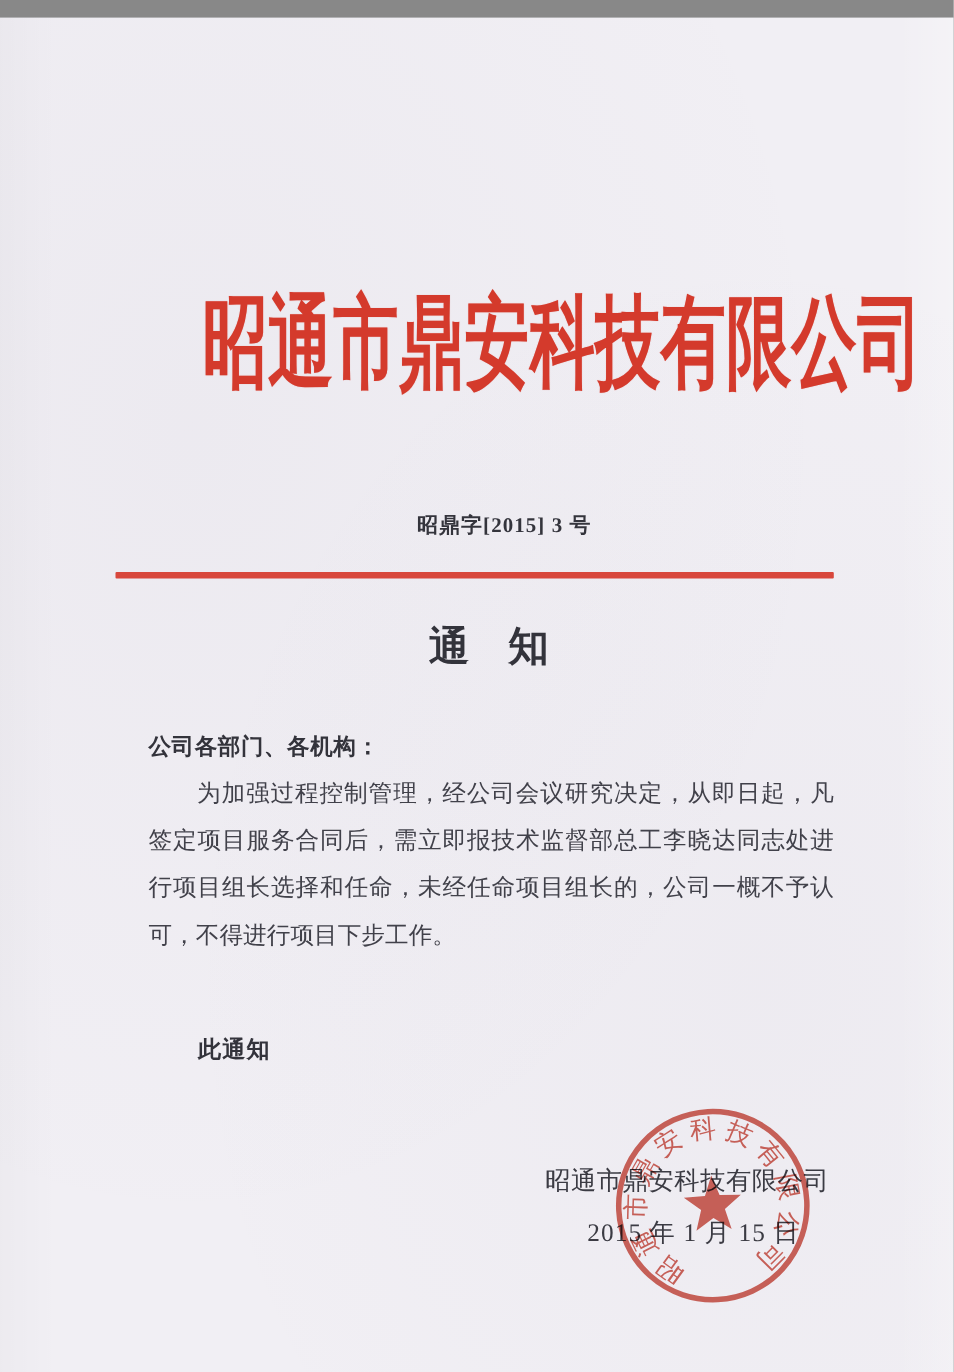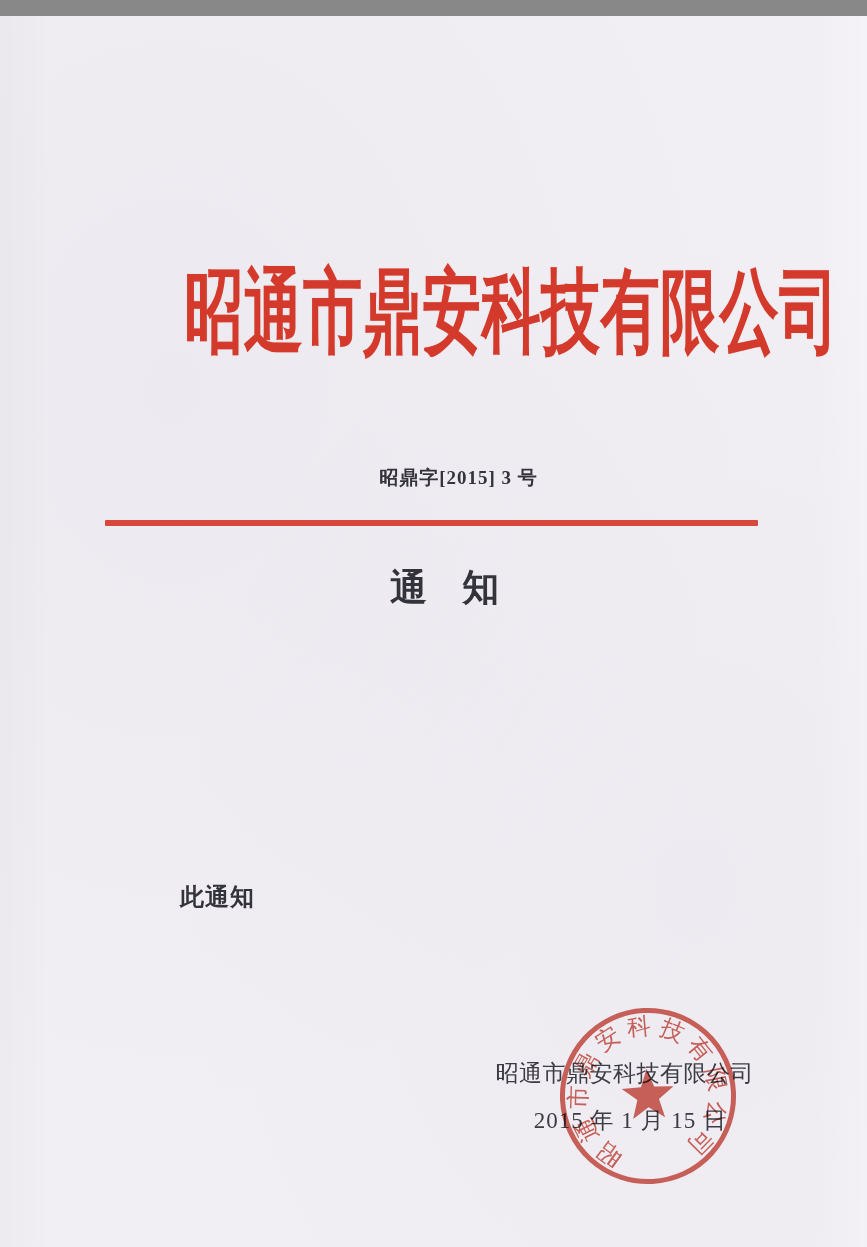--- a/index.html
+++ b/index.html
@@ -89,24 +89,24 @@
     text-align-last: justify;
     white-space: nowrap;
   }
   .body-line.first { text-indent: 44px; }
   .body-line.last {
     text-align: left;
     text-align-last: left;
   }
 
   .closing {
-    top: 865px; left: 180px;
+    top: 924px; left: 180px;
     font-family: "Liberation Sans", "DejaVu Sans", sans-serif;
     font-weight: 700;
-    font-size: 24px;
+    font-size: 21px;
     color: #33333b;
     letter-spacing: 1px;
   }
 
   .signature {
     top: 1042px; right: 113px;
     font-size: 23px;
     letter-spacing: 0.5px;
     color: #3b3b43;
   }
@@ -136,20 +136,27 @@
   <div class="abs company-title">
     <span class="inner">昭通市鼎安科技有限公司</span>
   </div>
 
   <div class="abs doc-number">昭鼎字[2015] 3 号</div>
 
   <div class="abs red-rule"></div>
 
   <div class="abs notice-title">通 知</div>
 
+  <div class="abs body-block">
+    <div class="salutation">公司各部门、各机构：</div>
+    <div class="body-line first">为加强过程控制管理，经公司会议研究决定，从即日起，凡</div>
+    <div class="body-line">签定项目服务合同后，需立即报技术监督部总工李晓达同志处进</div>
+    <div class="body-line">行项目组长选择和任命，未经任命项目组长的，公司一概不予认</div>
+    <div class="body-line last">可，不得进行项目下步工作。</div>
+  </div>
 
   <div class="abs closing">此通知</div>
 
   <div class="abs signature">昭通市鼎安科技有限公司</div>
 
   <div class="abs sign-date">2015 年 1 月 15 日</div>
 
   <div class="abs stamp">
     <svg viewBox="0 0 200 200" xmlns="http://www.w3.org/2000/svg">
       <defs>

